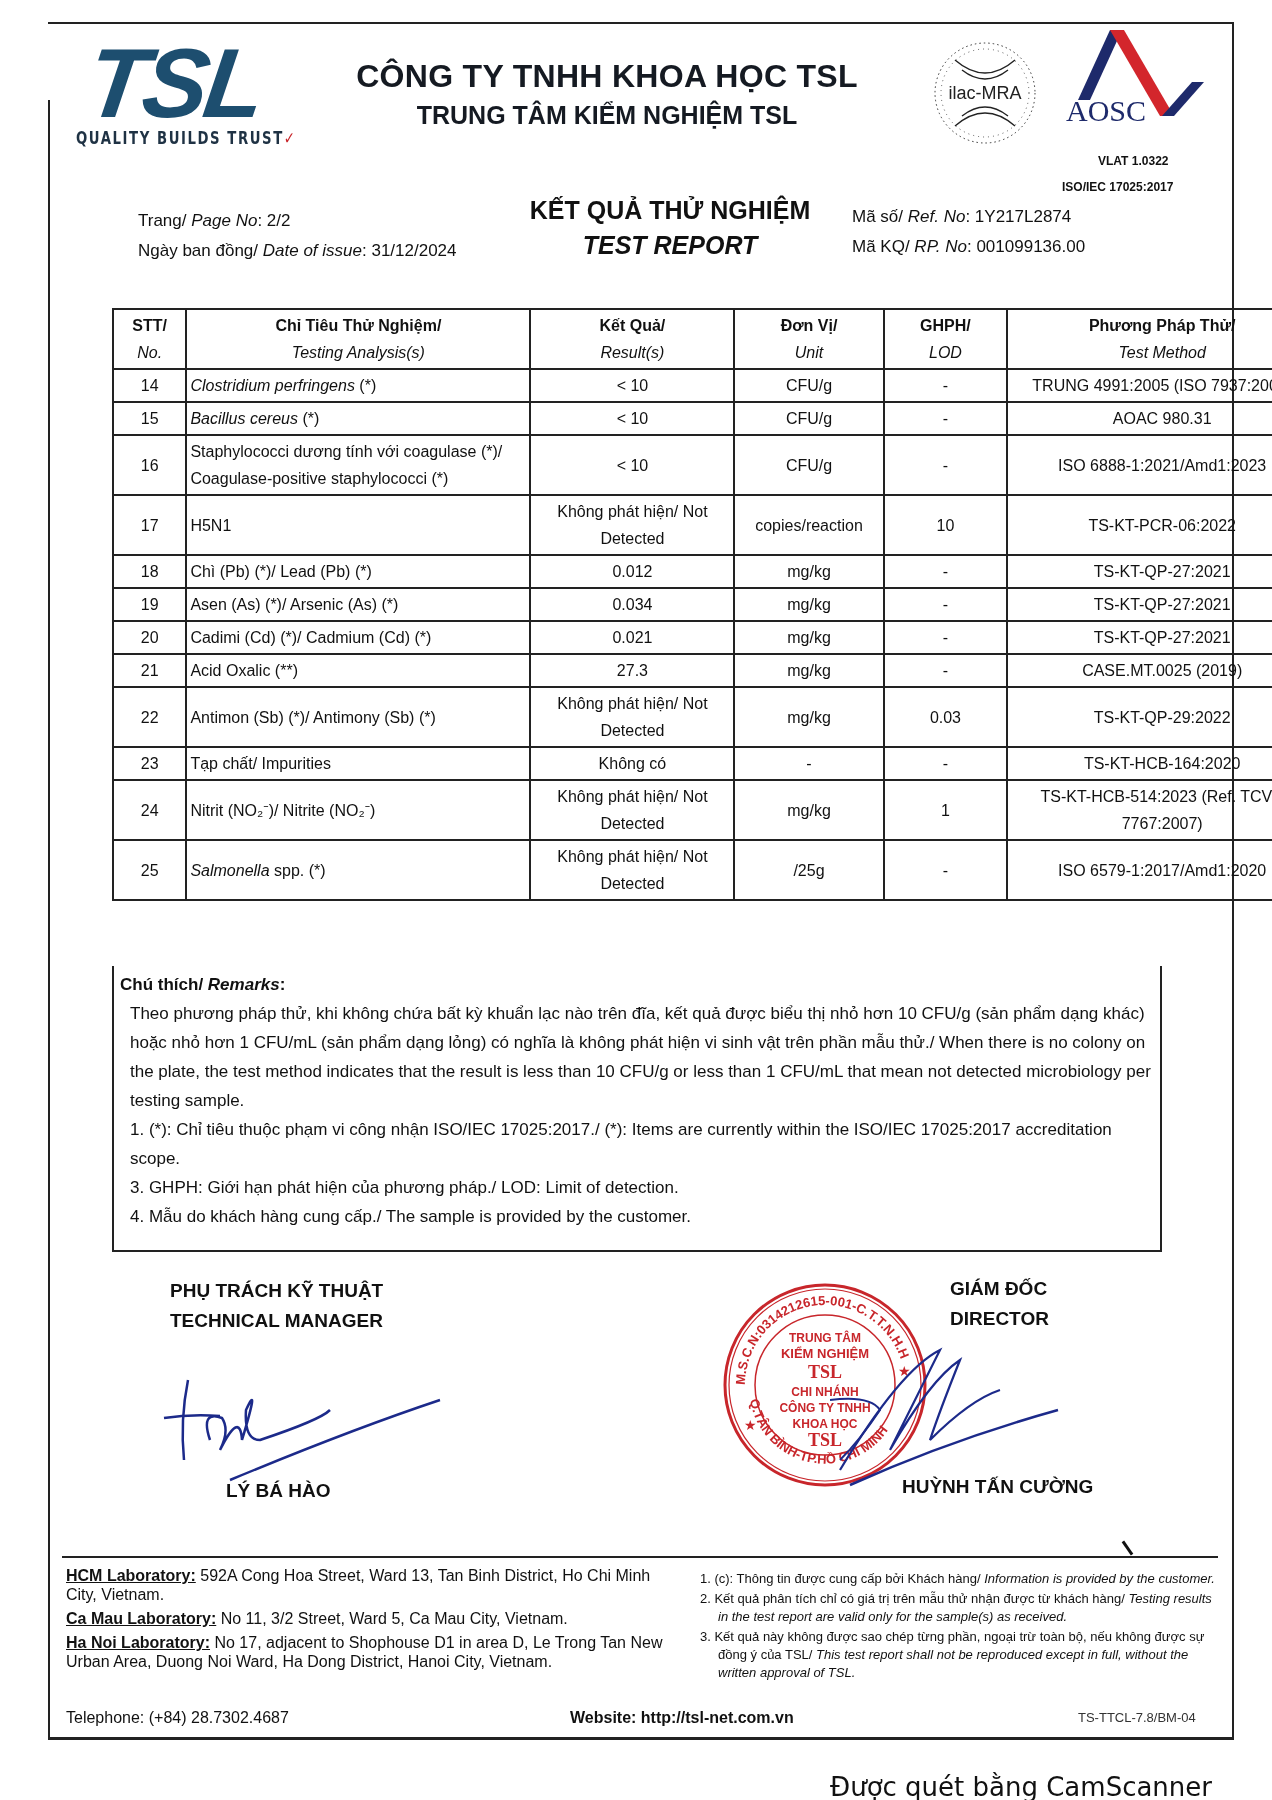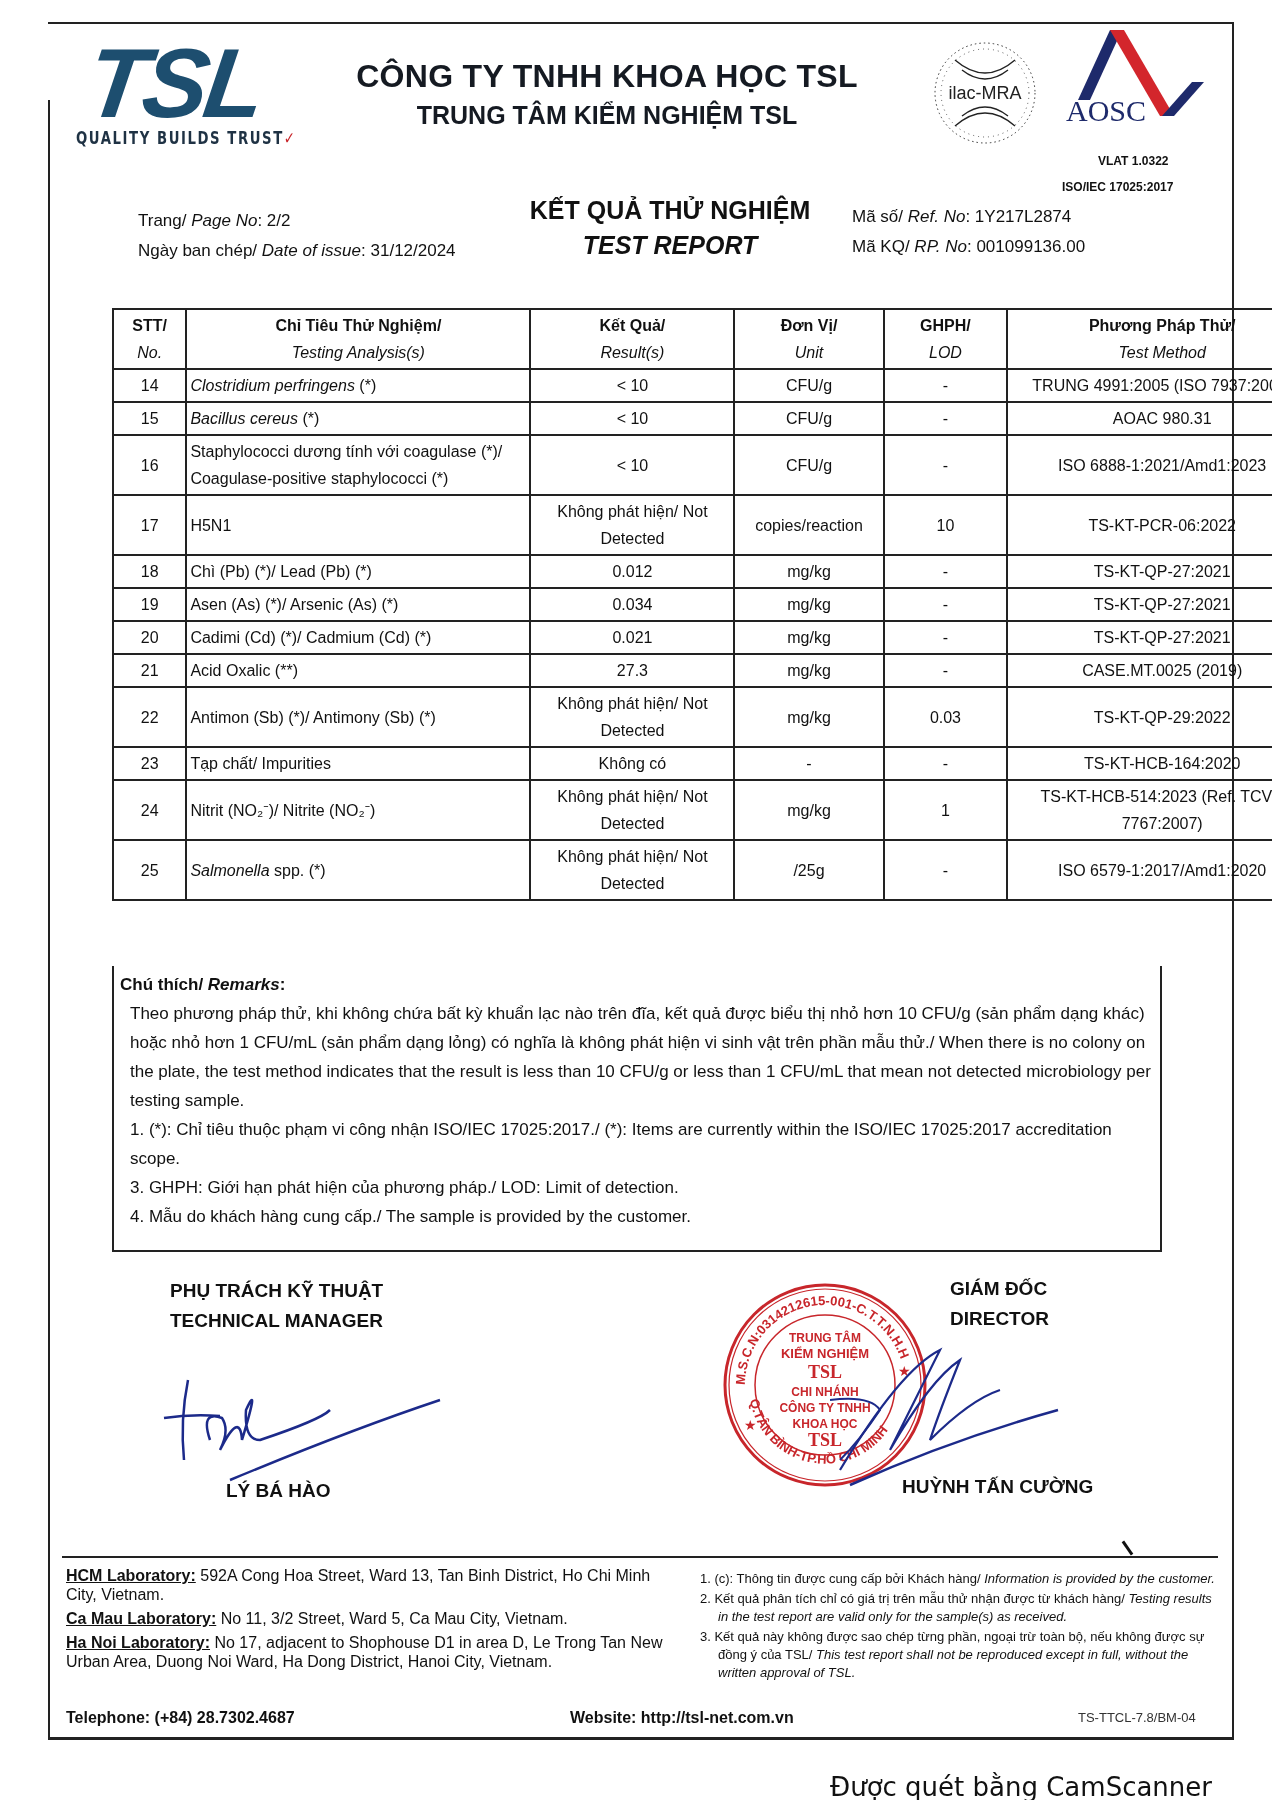--- a/index.html
+++ b/index.html
@@ -59,21 +59,21 @@
   .sign1 { position: absolute; left: 150px; top: 1370px; width: 300px; height: 120px; }
   .stamp { position: absolute; left: 720px; top: 1280px; width: 210px; height: 210px; }
   .sign2 { position: absolute; left: 830px; top: 1330px; width: 240px; height: 170px; }
 
   
   .footer-rule { position: absolute; left: 62px; top: 1556px; width: 1156px; height: 2px; background: #222; }
   .footer-left { position: absolute; left: 66px; top: 1566px; width: 610px; font-size: 16px; line-height: 19px; }
   .footer-company { font-size: 20px; font-weight: bold; margin-bottom: 2px; }
   .footer-left p { margin-bottom: 5px; }
   .footer-left .lab { font-weight: bold; text-decoration: underline; }
-  .footer-tel { position: absolute; left: 66px; top: 1709px; font-size: 16px; font-weight: bold; }
+  .footer-tel { position: absolute; left: 66px; top: 1709px; font-size: 16px; font-weight: normal; }
   .footer-web { position: absolute; left: 570px; top: 1709px; font-size: 16px; font-weight: bold; }
   .footer-right { position: absolute; left: 700px; top: 1570px; width: 520px; font-size: 13px; line-height: 18px; }
   .footer-right .fn { padding-left: 18px; text-indent: -18px; margin-bottom: 2px; }
   .footer-code { position: absolute; left: 1078px; top: 1710px; font-size: 13px; color: #333; text-align: right; }
 
   .watermark { position: absolute; left: 830px; top: 1748px; font-family: "DejaVu Sans", sans-serif; font-size: 26px; color: #111; margin-top: 24px; }
   .tick-mark { position: absolute; left: 1126px; top: 1540px; width: 3px; height: 16px; background: #111; transform: rotate(-35deg); }
 </style>
 </head>
 <body>
@@ -107,21 +107,21 @@
     <polygon points="48,0 62,0 112,86 98,86" fill="#d3262c"></polygon>
     <polygon points="112,86 100,86 130,52 142,52" fill="#1e2a6b"></polygon>
   </svg>
   <div class="aosc-text">AOSC</div>
   <div class="aosc-vlat">VLAT 1.0322</div>
   <div class="aosc-iso">ISO/IEC 17025:2017</div>
 </div>
 
 <div class="meta-left">
   <div><span>Trang/ </span><span class="it">Page No</span><span>: 2/2</span></div>
-  <div><span>Ngày ban chép/ </span><span class="it">Date of issue</span><span>: 31/12/2024</span></div>
+  <div><span>Ngày ban đồng/ </span><span class="it">Date of issue</span><span>: 31/12/2024</span></div>
 </div>
 
 <div class="meta-center">
   <div class="report-vn">KẾT QUẢ THỬ NGHIỆM</div>
   <div class="report-en">TEST REPORT</div>
 </div>
 
 <div class="meta-right">
   <div><span>Mã số/ </span><span class="it">Ref. No</span><span>: 1Y217L2874</span></div>
   <div><span>Mã KQ/ </span><span class="it">RP. No</span><span>: 001099136.00</span></div>

